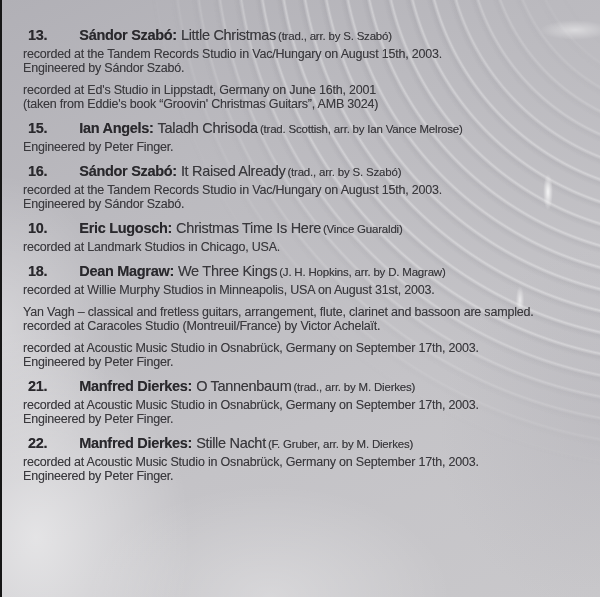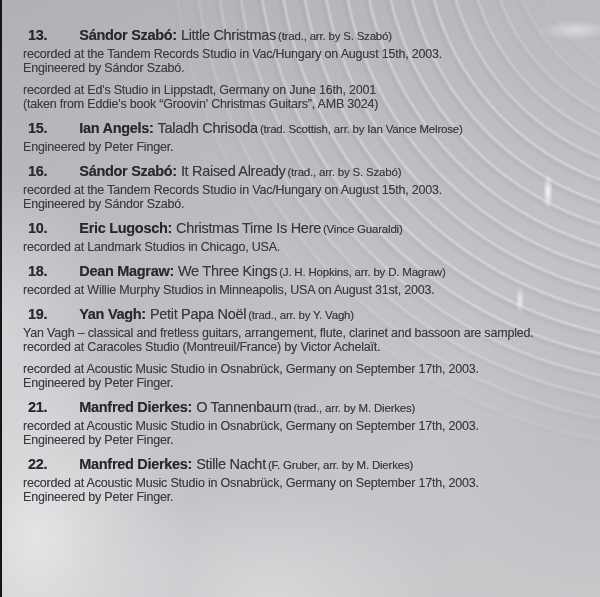--- a/index.html
+++ b/index.html
@@ -127,23 +127,20 @@
     </div>
 
     <div class="track">
       <div class="track-heading">
         <span class="track-number">18.</span><span class="track-artist">Dean Magraw:</span><span class="track-title">We Three Kings</span><span class="track-credit">(J. H. Hopkins, arr. by D. Magraw)</span>
       </div>
       <div class="track-detail">recorded at Willie Murphy Studios in Minneapolis, USA on August 31st, 2003.</div>
     </div>
 
     <div class="track">
-      <div class="track-heading">
-        <span class="track-number">19.</span><span class="track-artist">Yan Vagh:</span><span class="track-title">Petit Papa Noël</span><span class="track-credit">(trad., arr. by Y. Vagh)</span>
-      </div>
       <div class="track-detail">Yan Vagh – classical and fretless guitars, arrangement, flute, clarinet and bassoon are sampled.</div>
       <div class="track-detail">recorded at Caracoles Studio (Montreuil/France) by Victor Achelaït.</div>
     </div>
 
     <div class="track">
       <div class="track-detail">recorded at Acoustic Music Studio in Osnabrück, Germany on September 17th, 2003.</div>
       <div class="track-detail">Engineered by Peter Finger.</div>
     </div>
 
     <div class="track">

